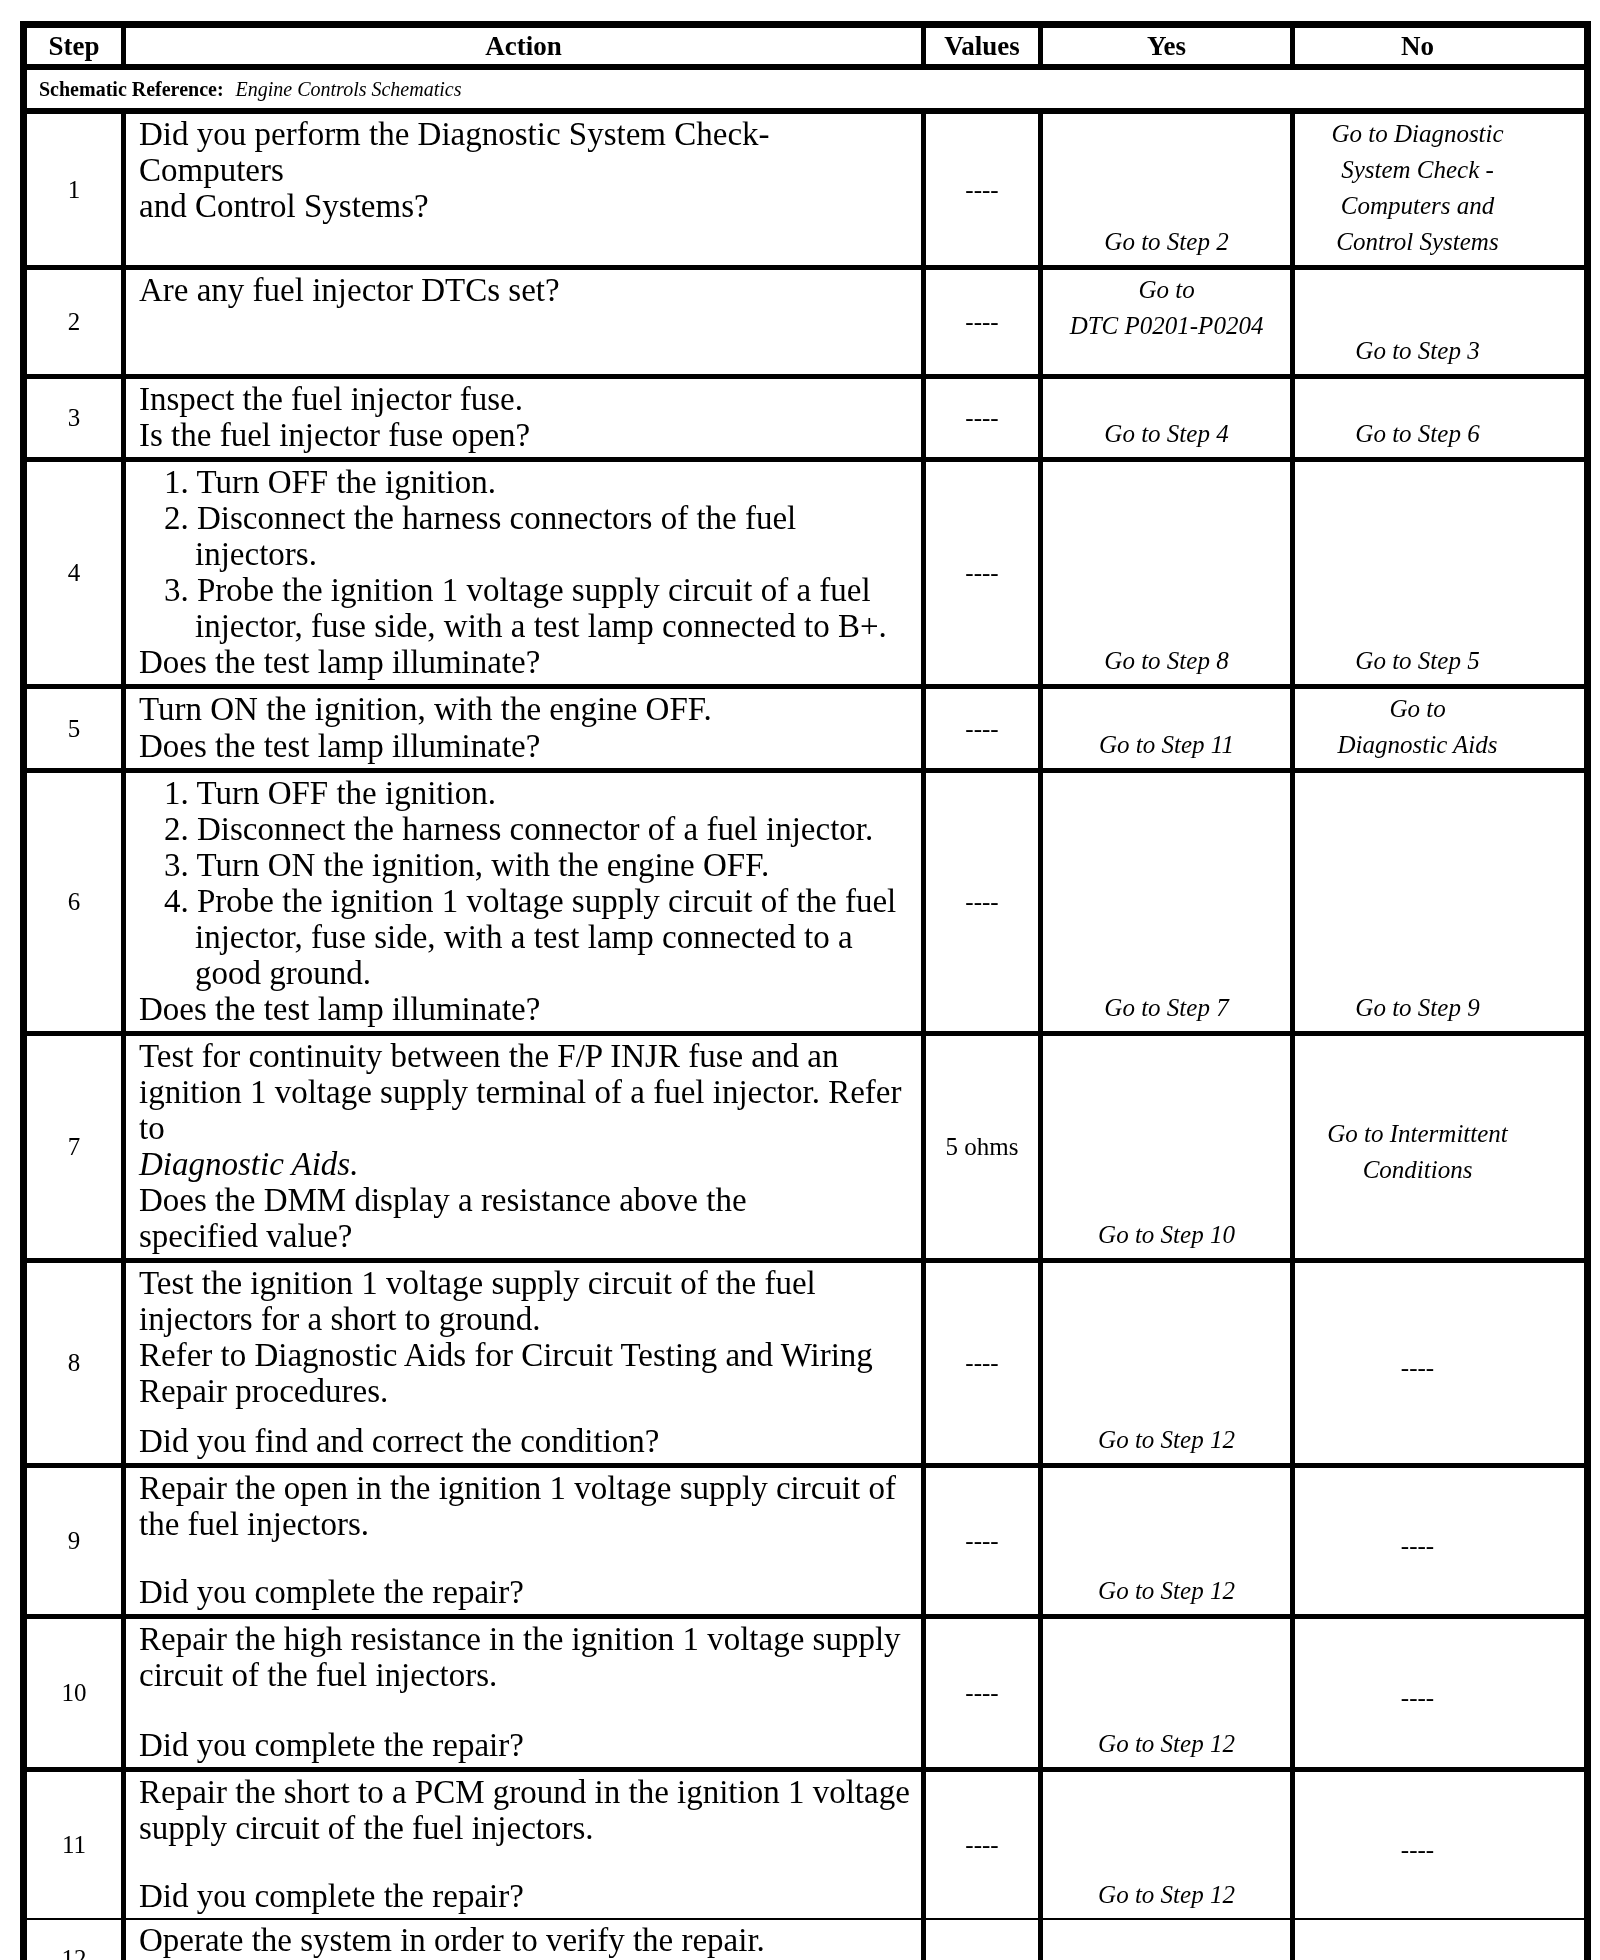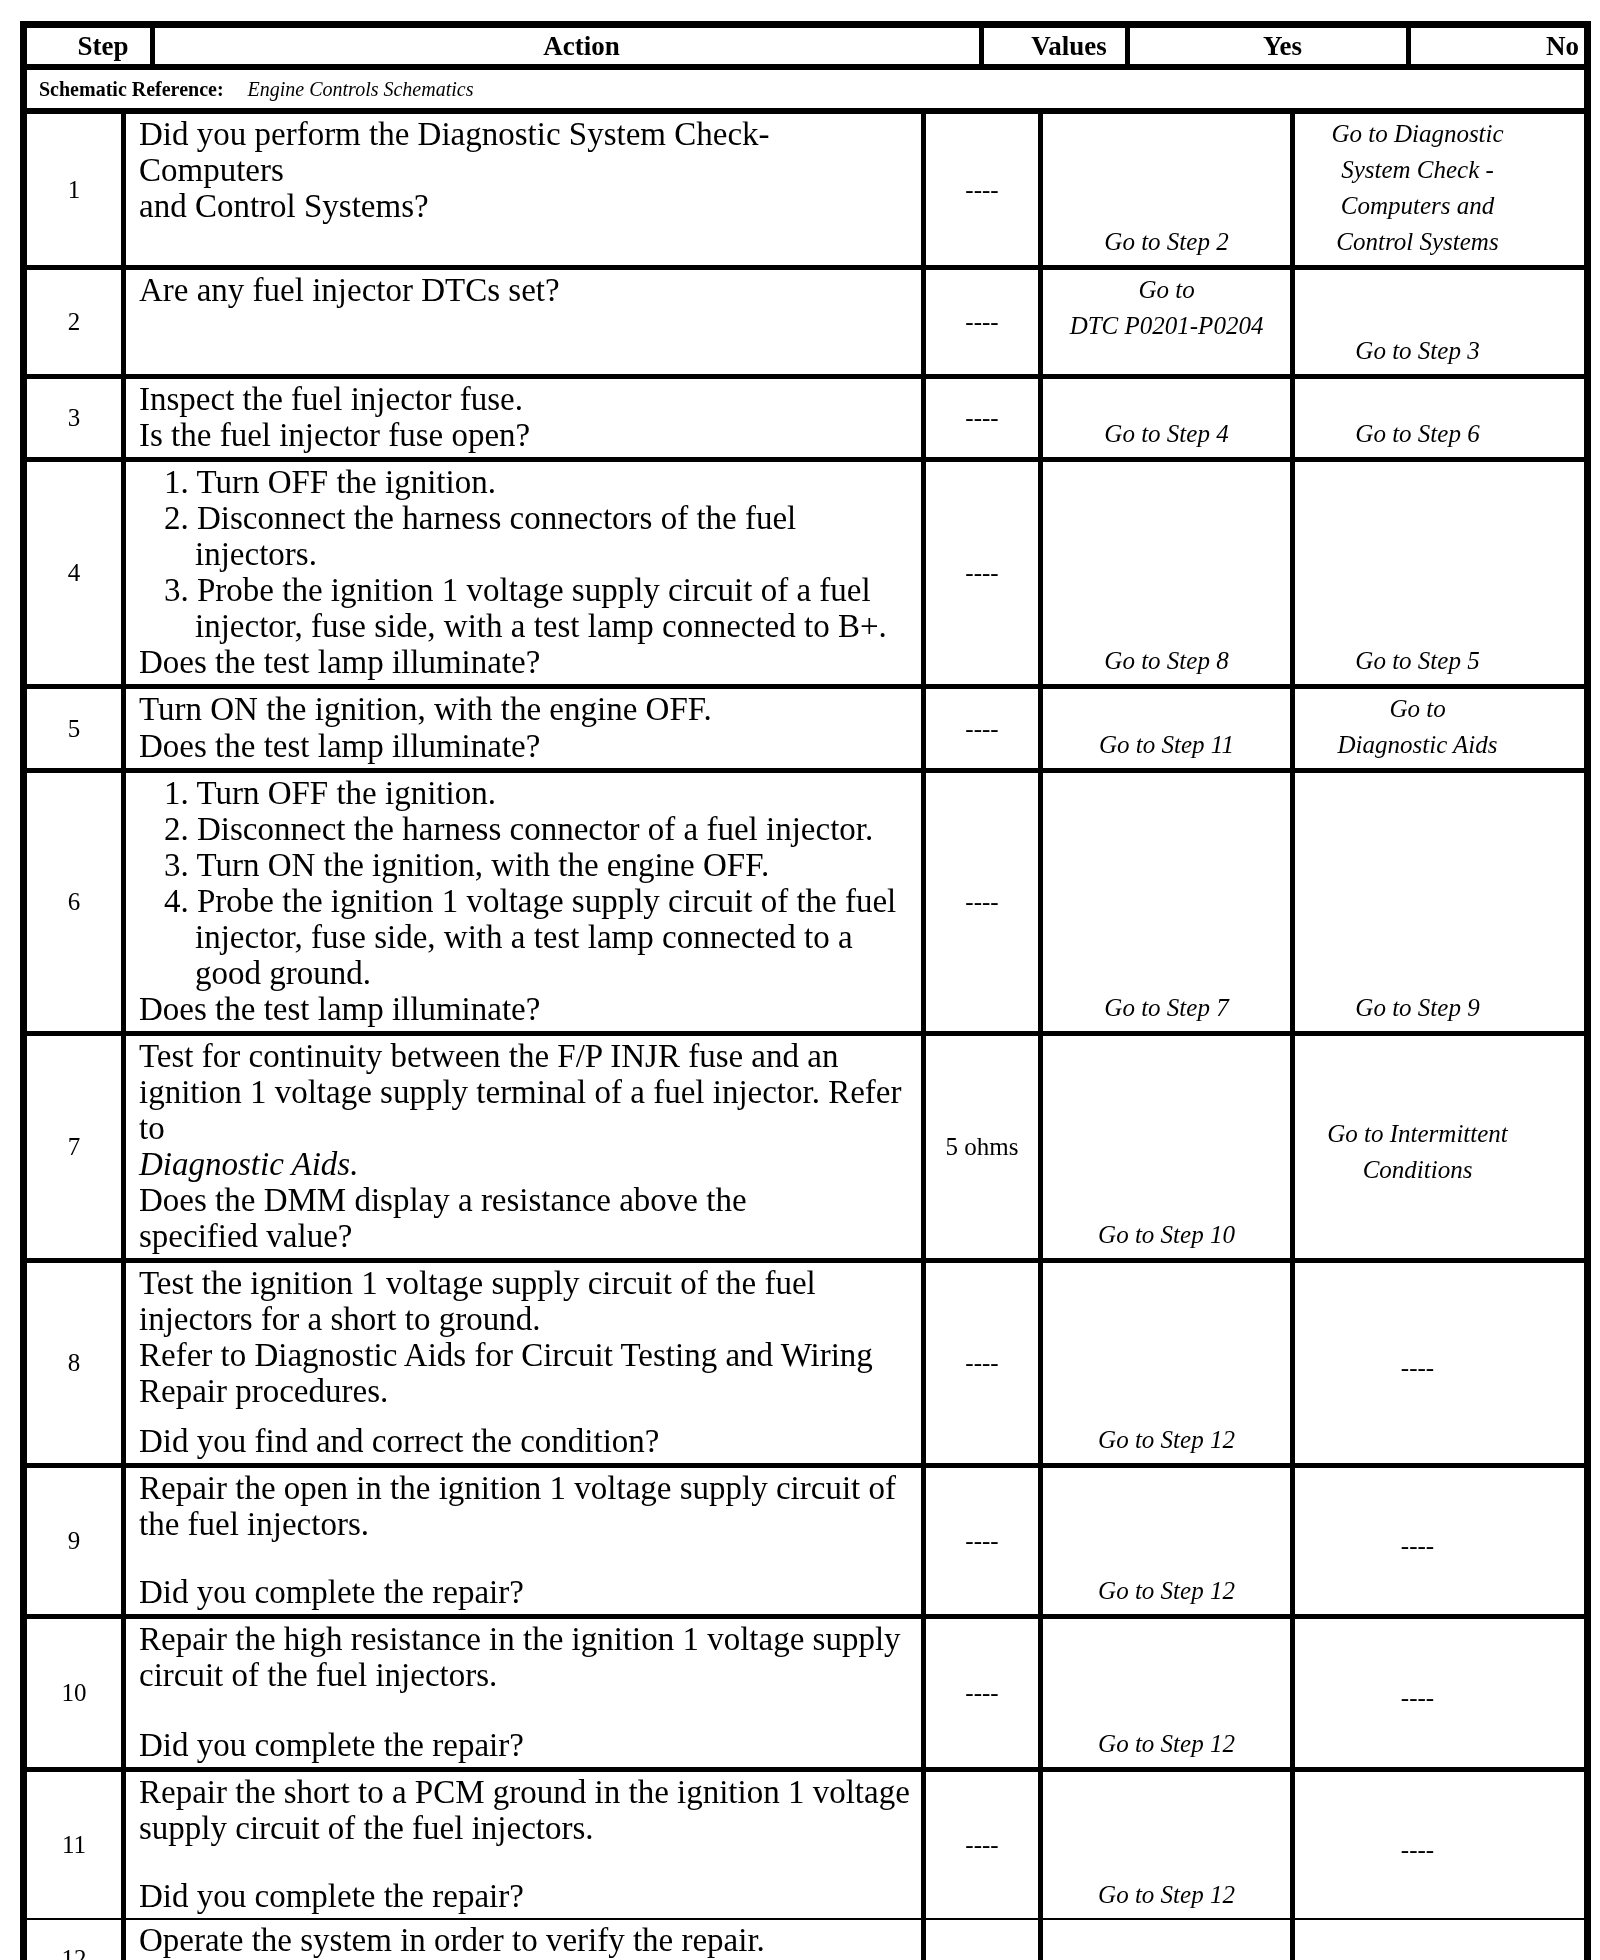--- a/index.html
+++ b/index.html
@@ -15,34 +15,34 @@
     border:7px solid #000;
     background:#fff;
   }
   .hrow{display:flex;height:36px;border-bottom:6px solid #000;}
   .srow{
     display:flex;align-items:center;height:38px;
     border-bottom:6px solid #000;padding-left:12px;
     font-size:20px;
   }
   .sr-label{font-weight:bold;}
-  .sr-value{font-style:italic;margin-left:24px;}
+  .sr-value{font-style:italic;margin-left:12px;}
   .brow{display:flex;border-bottom:5px solid #000;}
   .brow.thin{border-bottom-width:2px;}
   .brow:last-child{border-bottom:none;}
   .cell{flex:0 0 auto;border-right:5px solid #000;box-sizing:border-box;}
   .cell.last{border-right:none;}
   .step-col{width:99px;}
   .action-col{width:800px;}
   .values-col{width:117px;}
   .yes-col{width:252px;}
   .no-col{width:245px;}
   .hcell{
     display:flex;align-items:center;justify-content:center;
-    font-weight:bold;font-size:27px;margin-left:29px;
+    font-weight:bold;font-size:27px;
   }
   .step-cell{
     display:flex;align-items:center;justify-content:center;
     font-size:25px;
   }
   .action-cell{
     display:flex;flex-direction:column;
     padding:2px 10px 4px 13px;
     font-size:33px;line-height:36px;
   }

